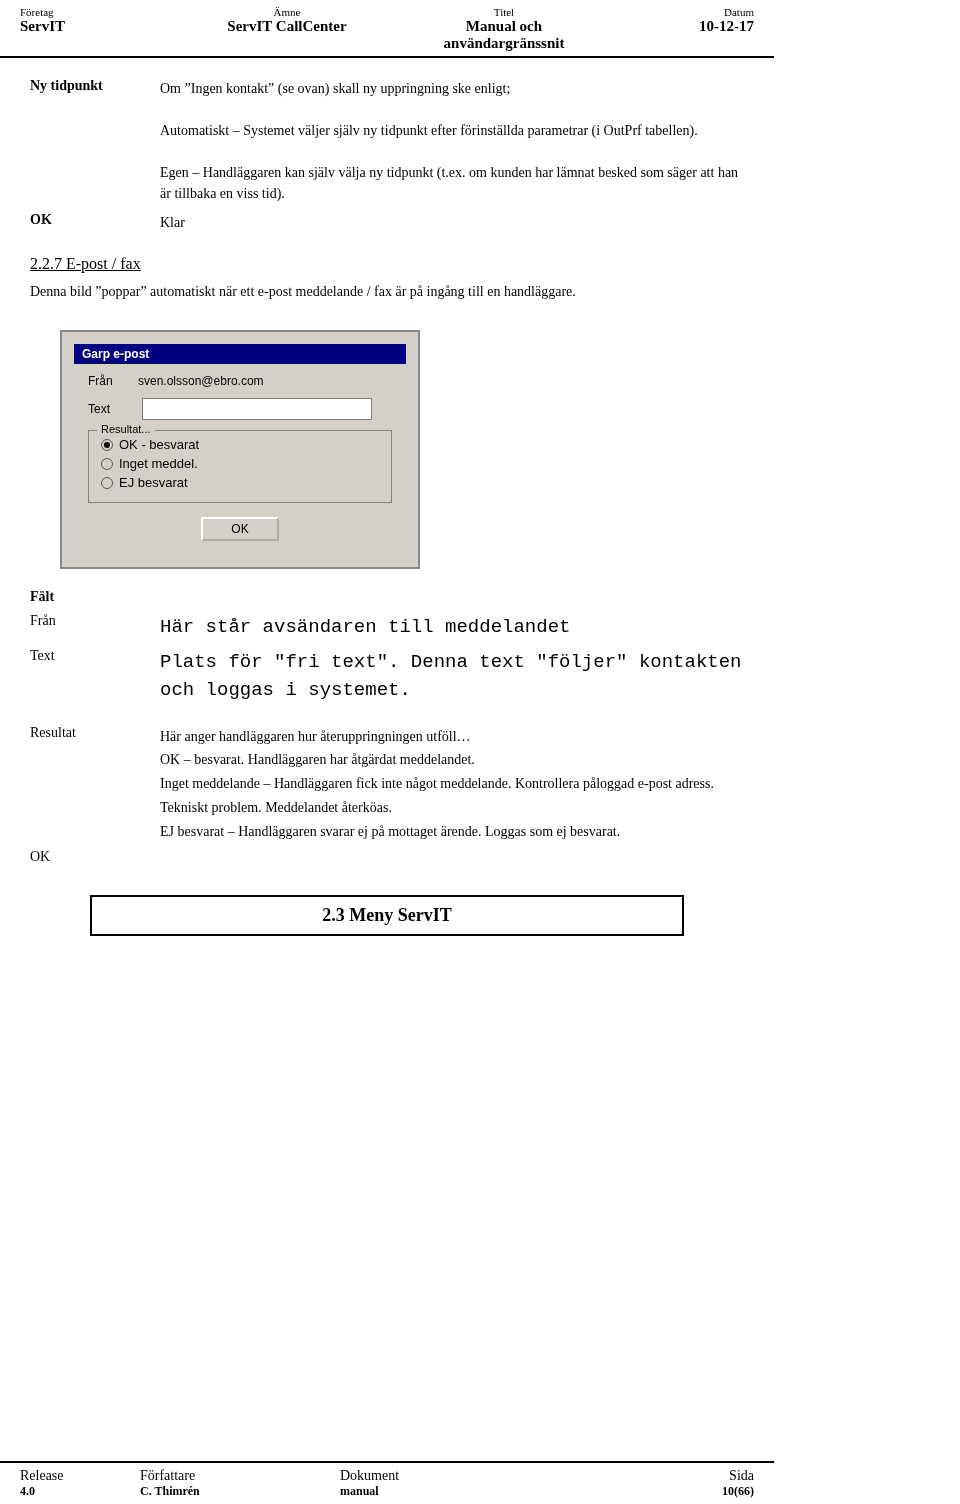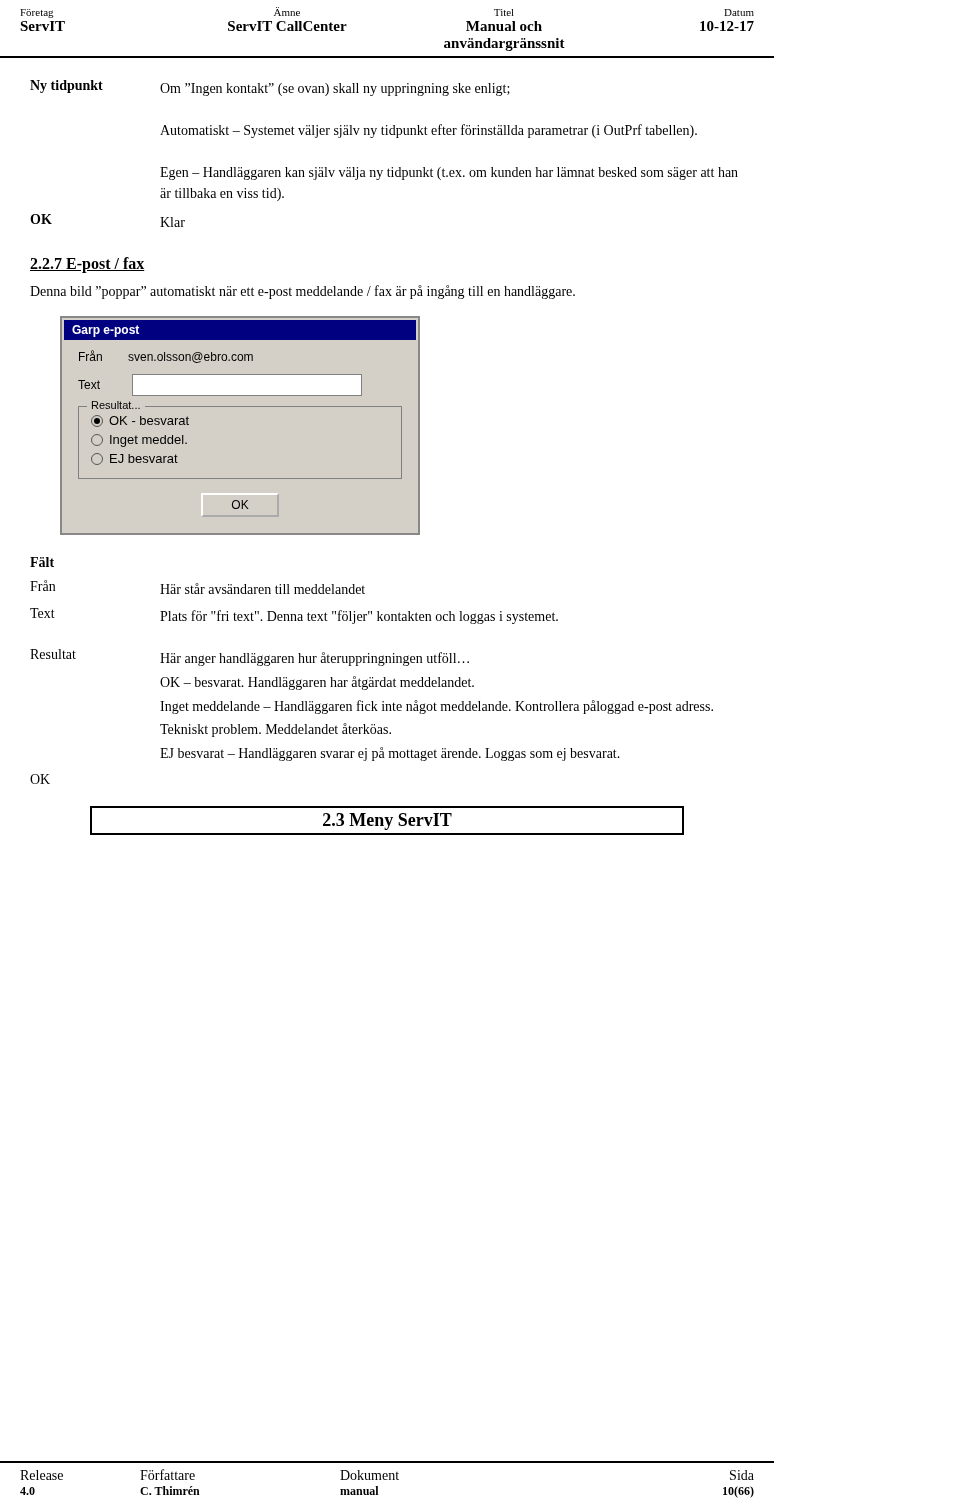--- a/index.html
+++ b/index.html
@@ -68,38 +68,38 @@
     }
     .doc-text {
       flex: 1;
       font-size: 14px;
       line-height: 1.5;
     }
 
     
     .section-heading {
       font-size: 16px;
-      font-weight: bold;
+      font-weight: normal;
       text-decoration: underline;
       margin: 22px 0 8px 0;
     }
 
     .section-desc {
       font-size: 14px;
-      margin-bottom: 14px;
+      margin-bottom: 28px;
       line-height: 1.5;
     }
 
     
     .dialog-box {
       border: 2px solid #888;
       background: #d4d0c8;
       width: 360px;
       margin: 0 0 20px 30px;
-      padding: 2px;
+      padding: 12px;
       font-family: Arial, sans-serif;
       font-size: 12px;
     }
     .dialog-titlebar {
       background: #000080;
       color: #fff;
       padding: 3px 8px;
       font-size: 12px;
       font-weight: bold;
     }
@@ -192,22 +192,23 @@
       display: flex;
       margin-bottom: 6px;
       align-items: flex-start;
     }
     .fields-col1 {
       min-width: 130px;
       font-size: 14px;
     }
     .fields-col2 {
       flex: 1;
-      font-size: 14px;
+      font-size: 19px;
       line-height: 1.5;
+      font-family: Liberation Mono, monospace;
     }
 
     .funktioner-section {
       margin-top: 20px;
     }
     .funktioner-header {
       font-weight: bold;
       font-size: 14px;
       margin-bottom: 8px;
     }
@@ -223,22 +224,22 @@
     .funktioner-col2 {
       flex: 1;
       font-size: 14px;
       line-height: 1.7;
     }
 
     
     .bottom-section-box {
       border: 2px solid #000;
       text-align: center;
-      padding: 2px;
-      margin: 18px 60px 10px 60px;
+      padding: 8px;
+      margin: 30px 60px 10px 60px;
     }
     .bottom-section-title {
       font-size: 18px;
       font-weight: bold;
     }
 
     
     .footer {
       border-top: 2px solid #000;
       padding: 5px 20px;

